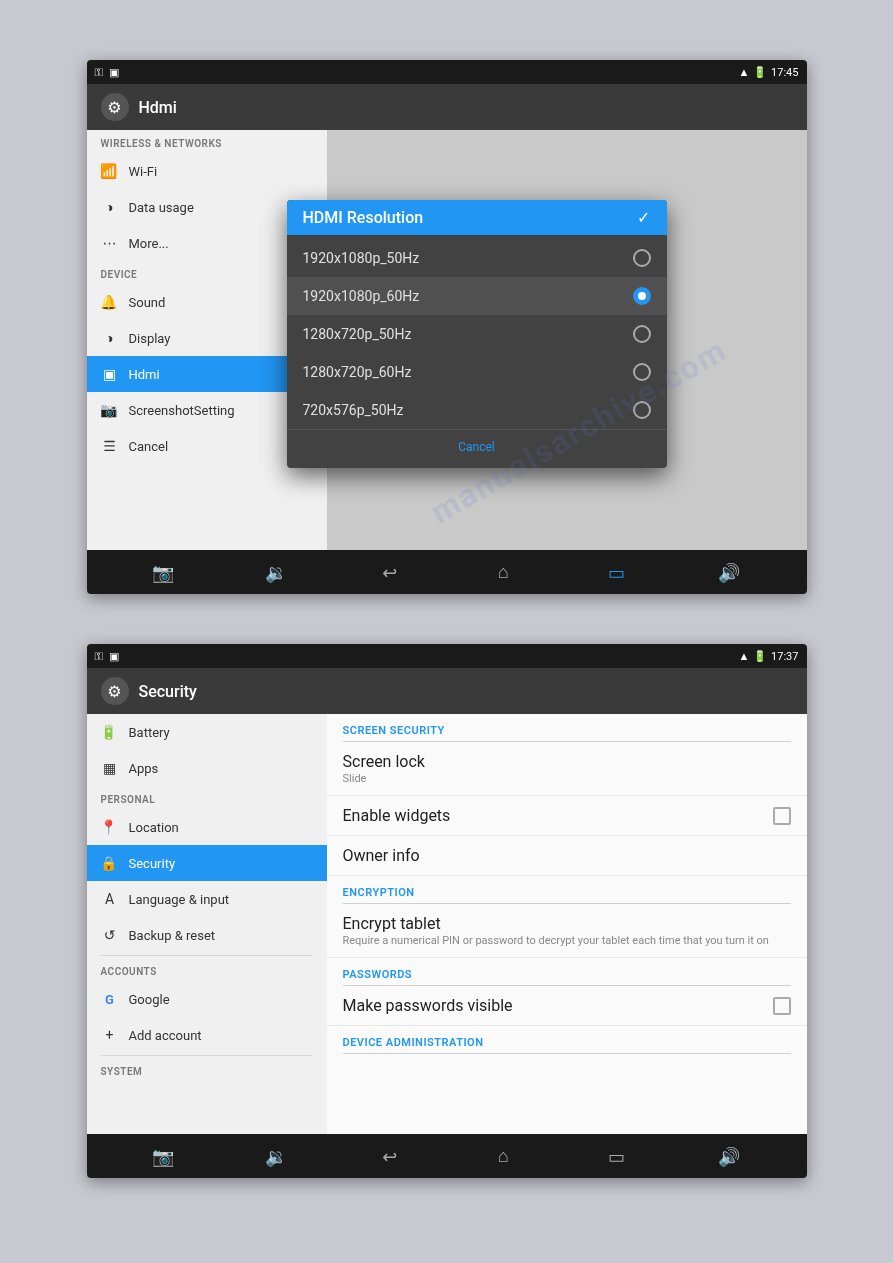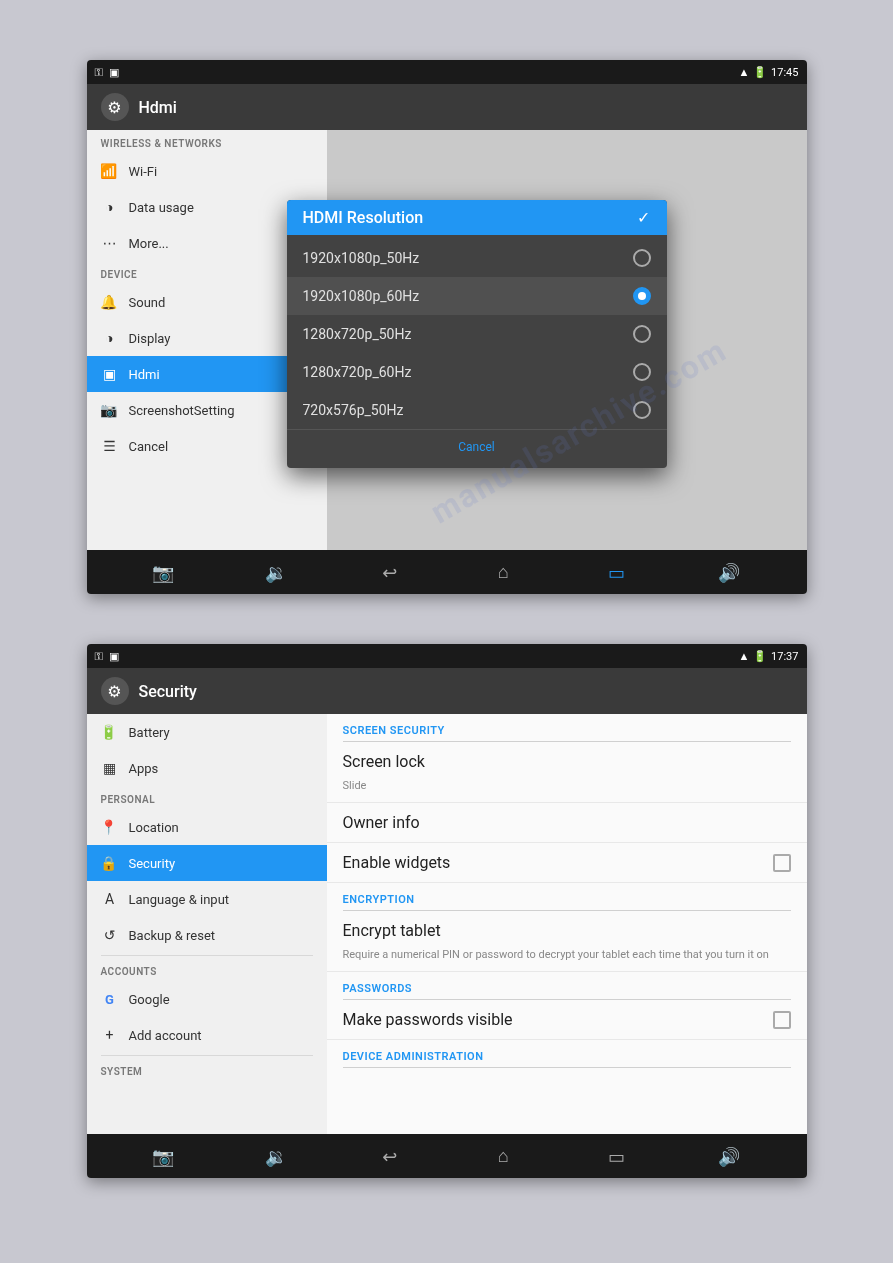--- a/index.html
+++ b/index.html
@@ -128,21 +128,21 @@
       cursor: pointer;
     }
     .setting-title {
       font-size: 16px;
       color: #222;
       font-weight: 400;
     }
     .setting-subtitle {
       font-size: 11px;
       color: #888;
-      margin-top: 8px;
+      margin-top: 1px;
     }
     .section-divider-full {
       border: none;
       border-top: 1px solid #d0d0d0;
       margin: 0 16px;
     }
 
     
     .checkbox-empty {
       width: 18px; height: 18px;
@@ -426,26 +426,26 @@
       <hr class="section-divider-full">
 
       <div class="setting-row">
         <div>
           <div class="setting-title">Screen lock</div>
           <div class="setting-subtitle">Slide</div>
         </div>
       </div>
 
       <div class="setting-row">
-        <div class="setting-title">Owner info</div>
-      </div>
-
-      <div class="setting-row">
         <div class="setting-title">Enable widgets</div>
         <div class="checkbox-empty"></div>
+      </div>
+
+      <div class="setting-row">
+        <div class="setting-title">Owner info</div>
       </div>
 
       <div class="section-header-bar">ENCRYPTION</div>
       <hr class="section-divider-full">
 
       <div class="setting-row">
         <div>
           <div class="setting-title">Encrypt tablet</div>
           <div class="setting-subtitle">Require a numerical PIN or password to decrypt your tablet each time that you turn it on</div>
         </div>

